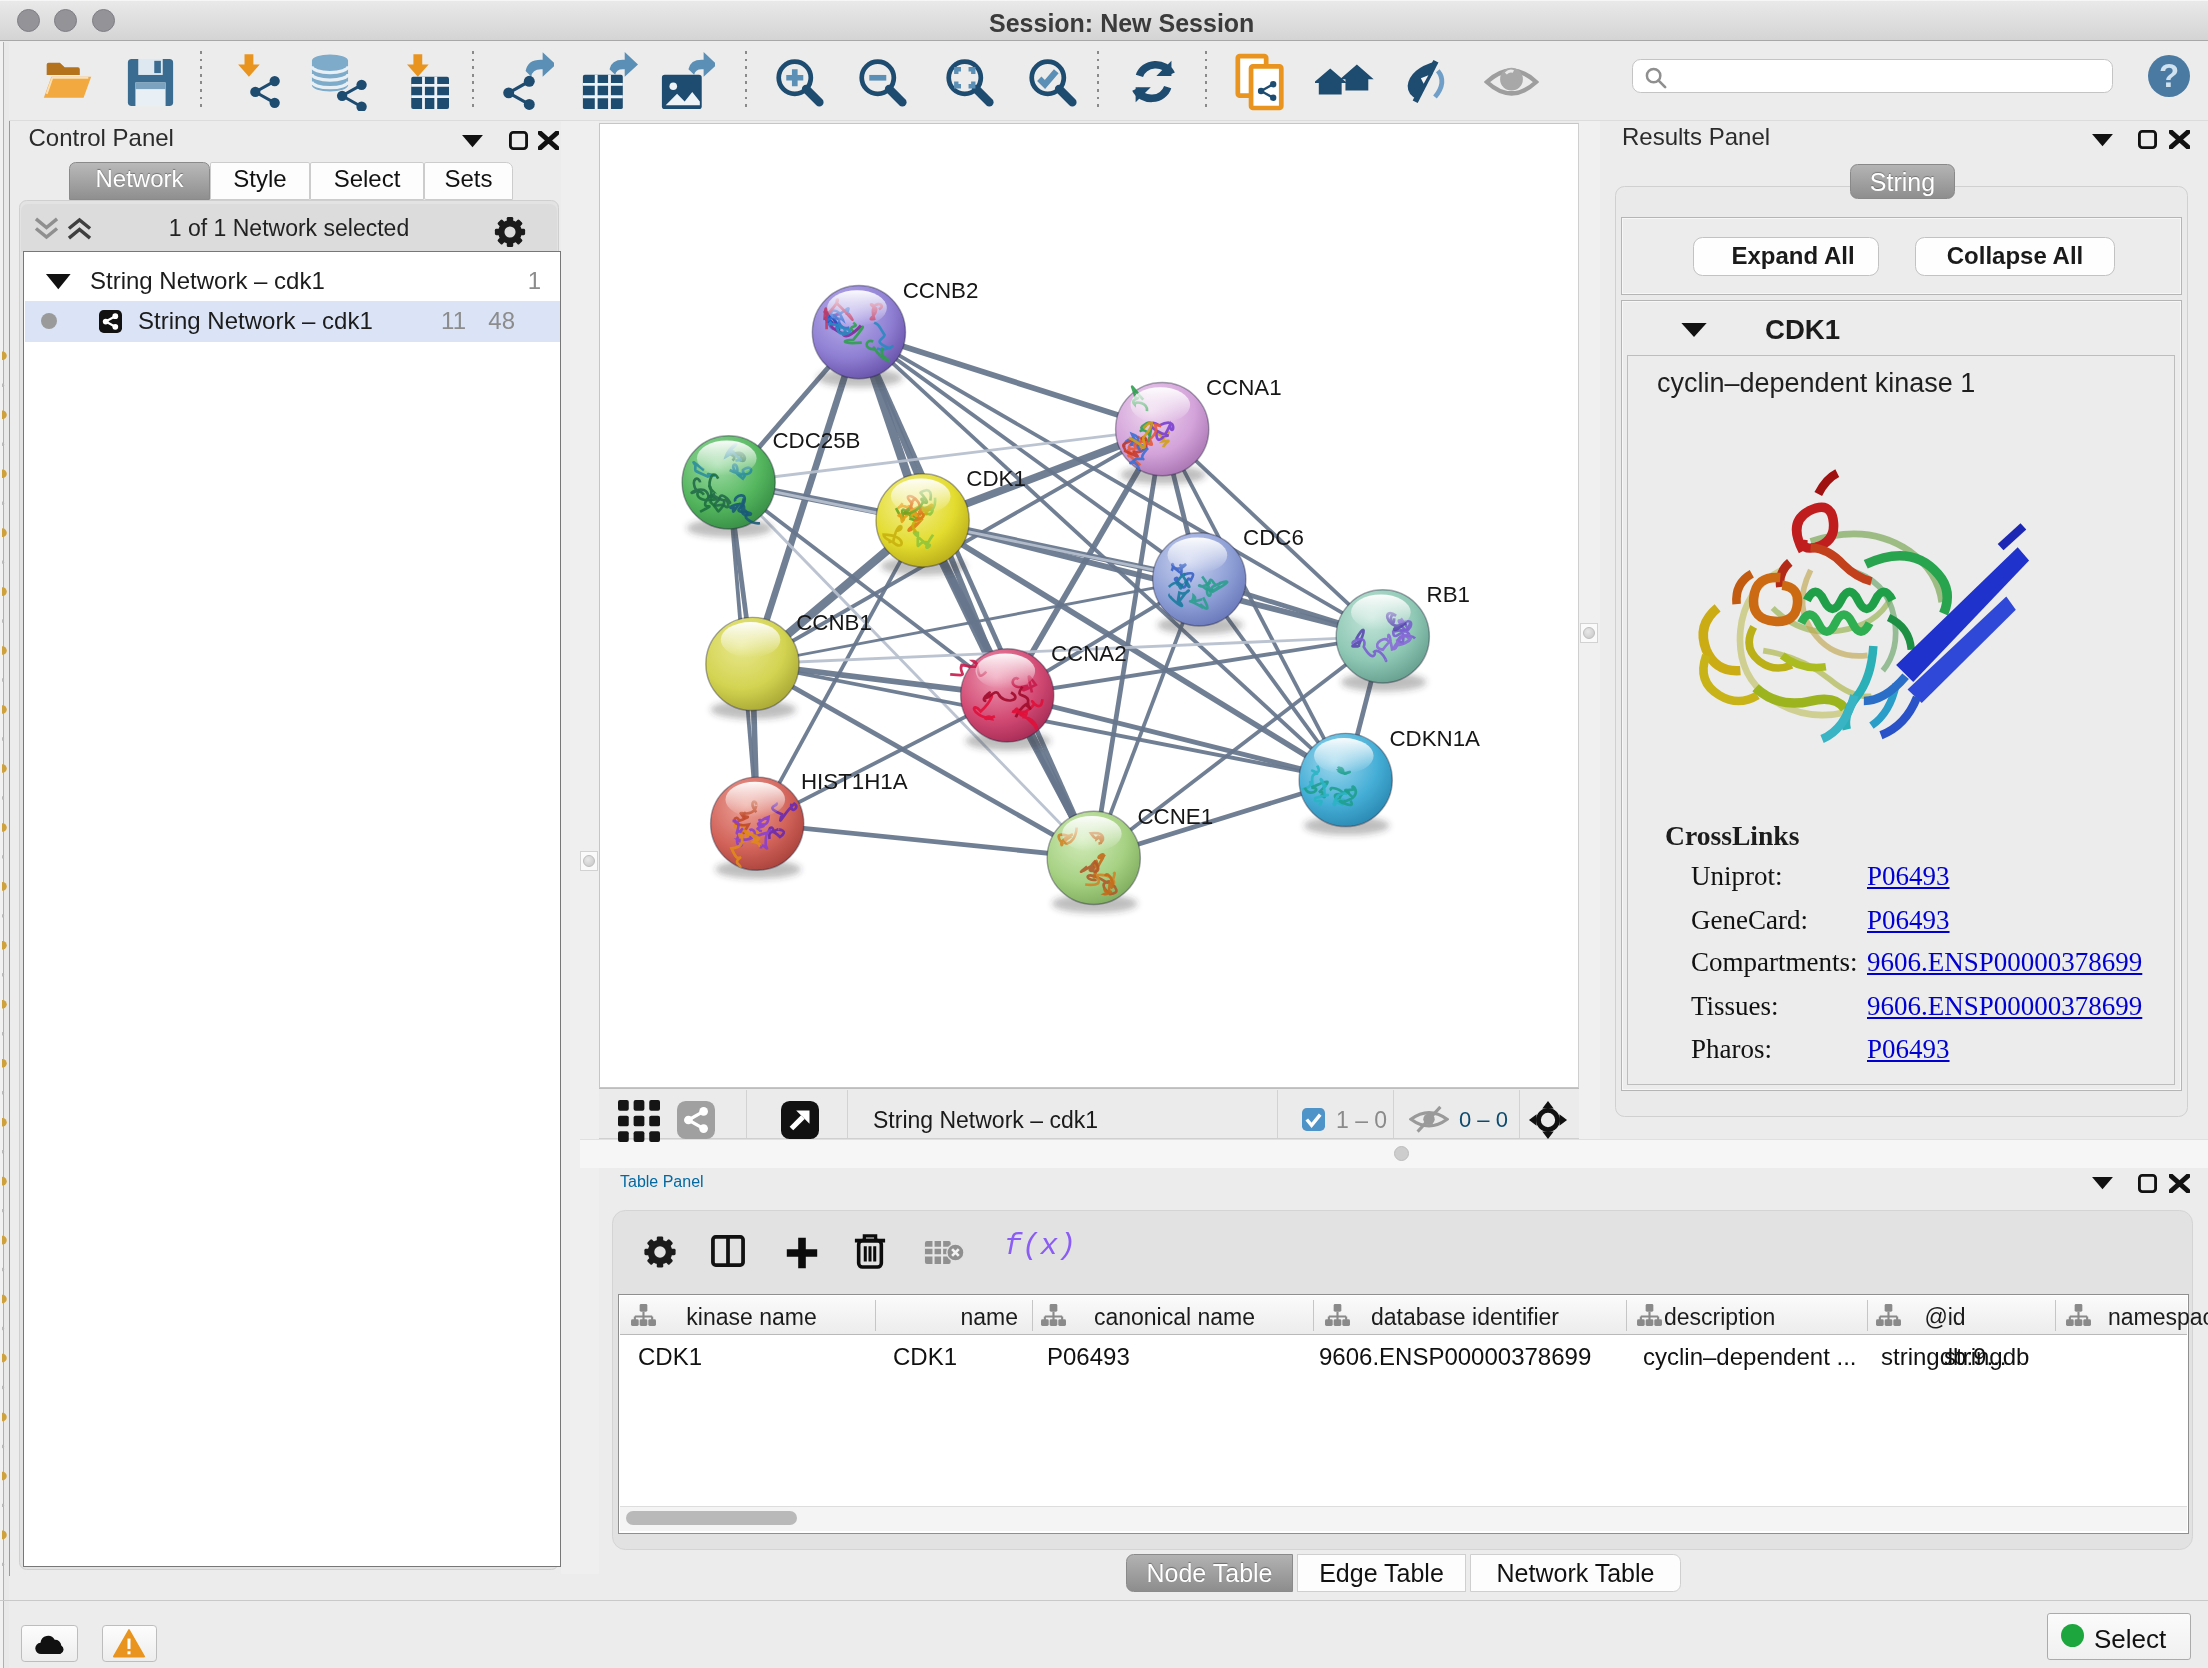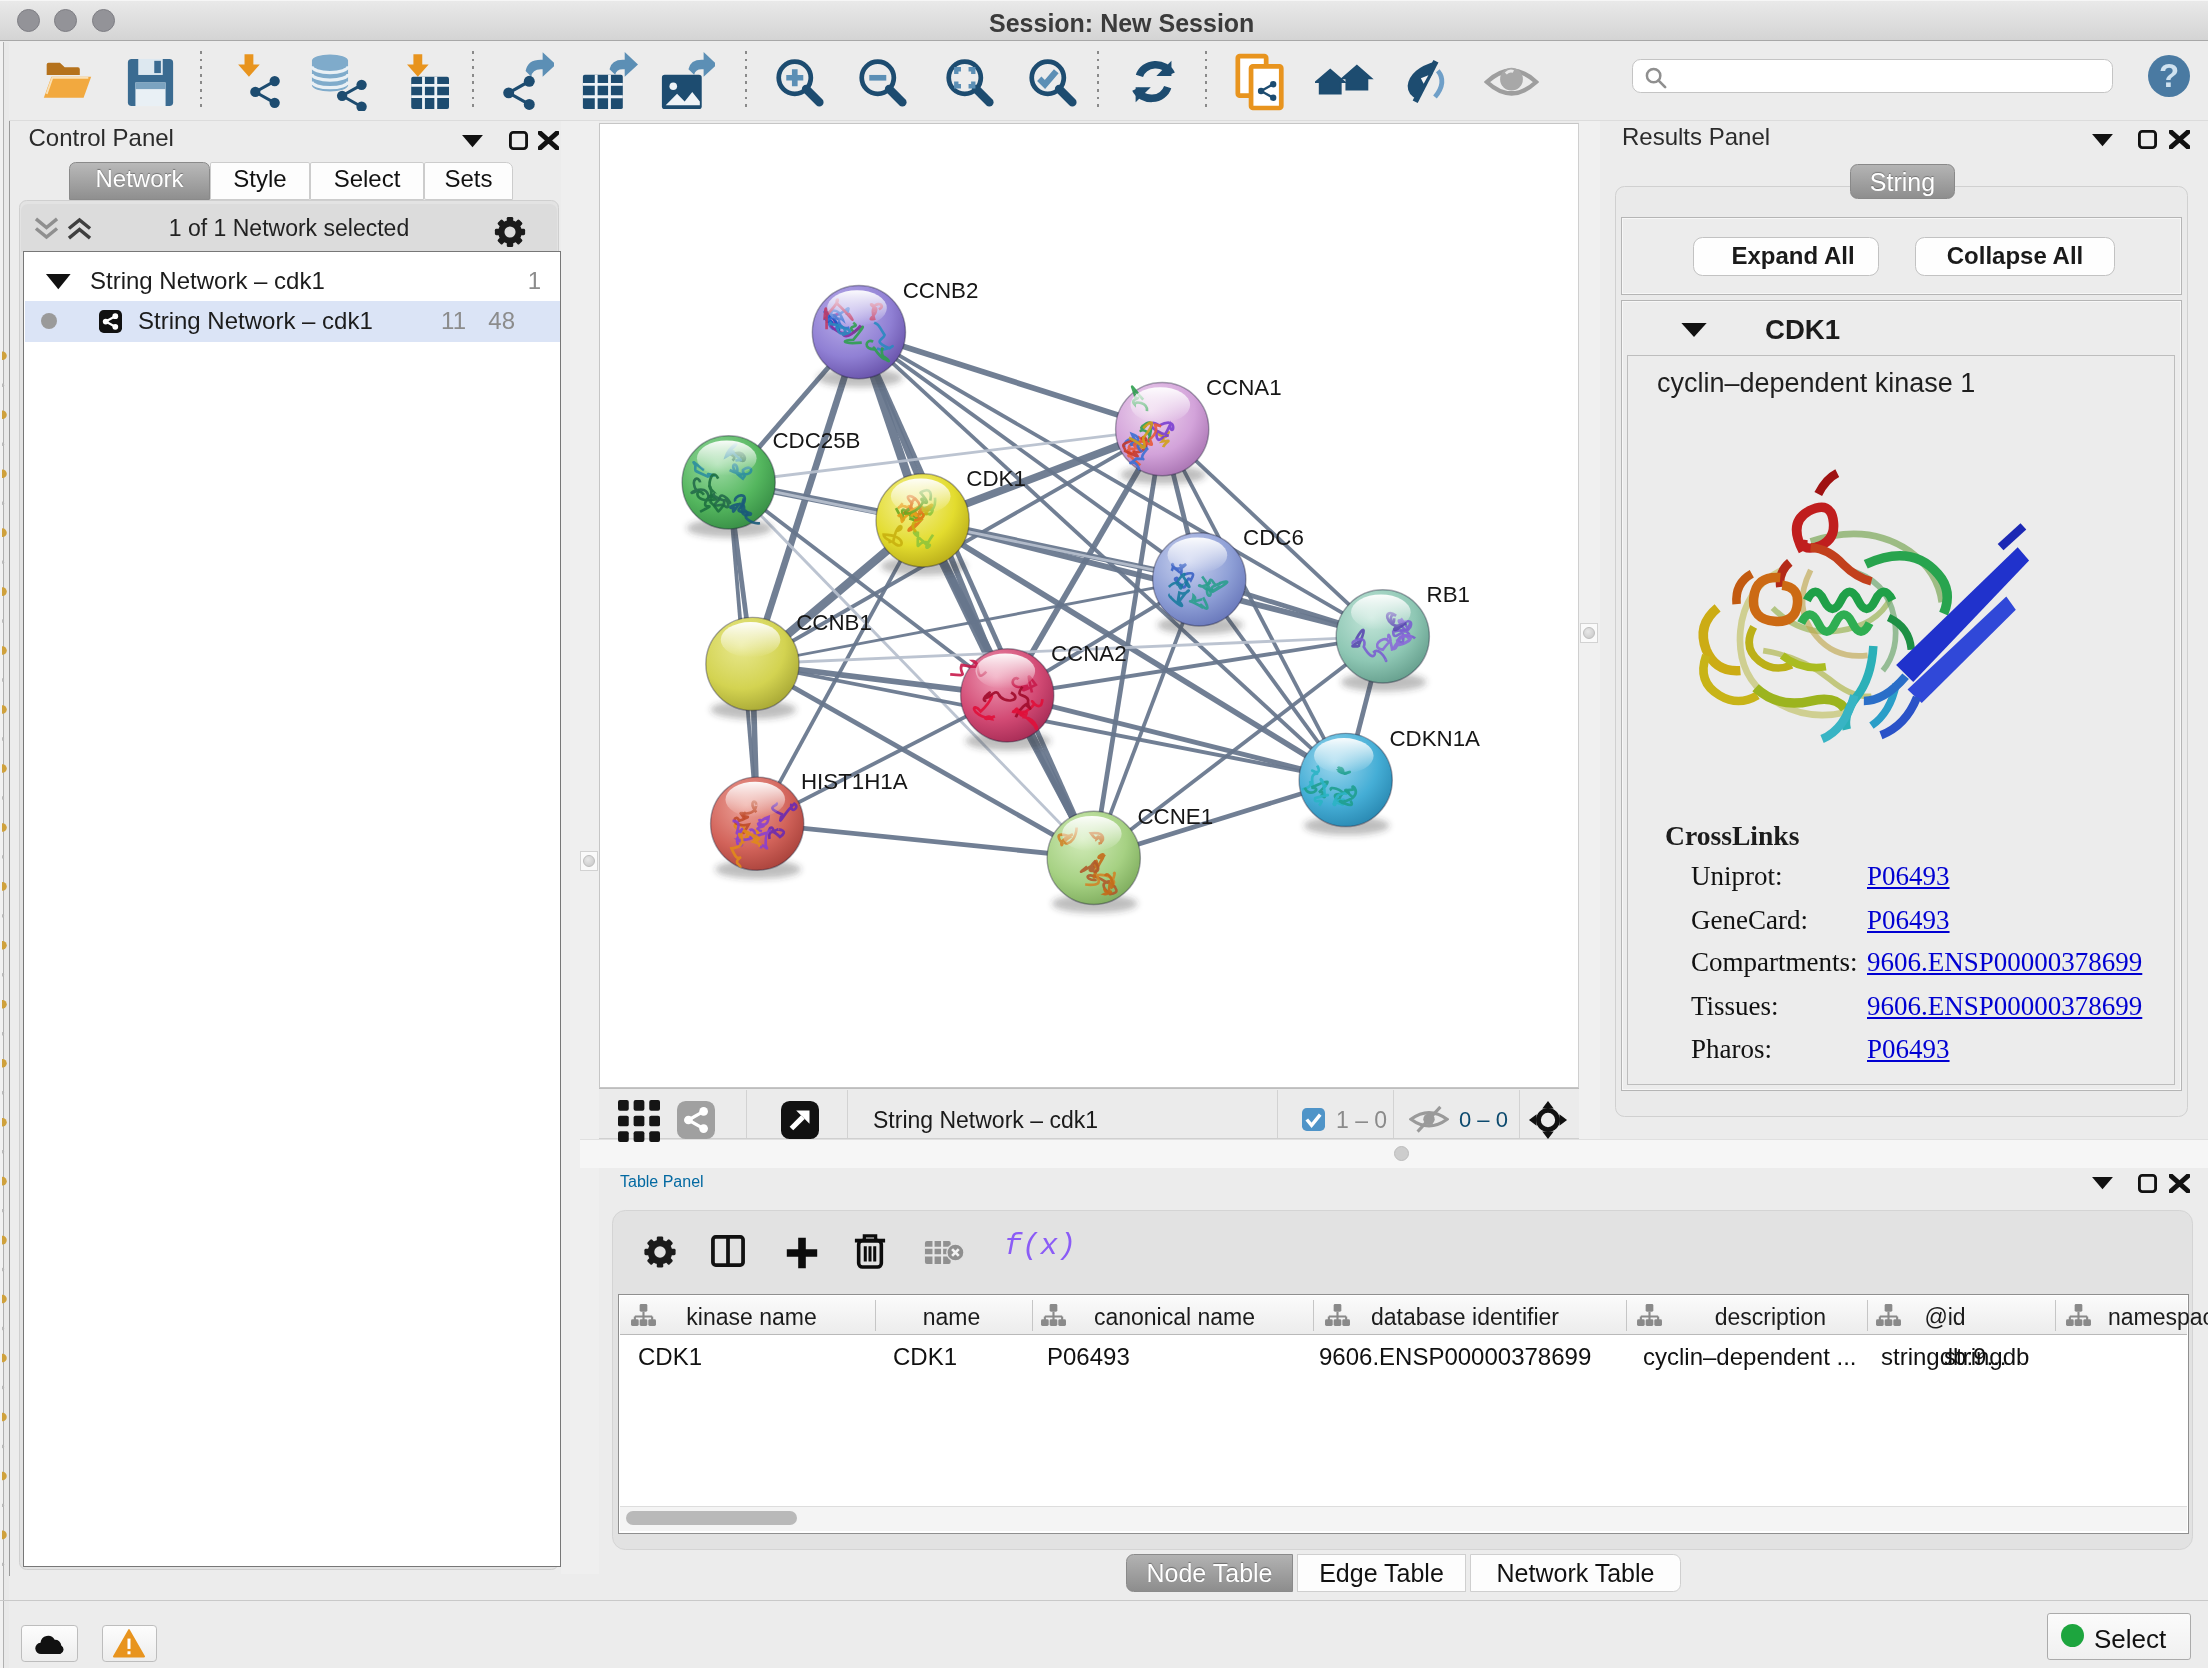--- a/index.html
+++ b/index.html
@@ -656,21 +656,21 @@
 <div class="abs" style="left:1867px;top:1300px;width:1px;height:31px;background:#c6c6c6"></div>
 <div class="abs" style="left:2055px;top:1300px;width:1px;height:31px;background:#c6c6c6"></div>
 <svg style="position:absolute;left:631px;top:1303px;" width="25" height="24" viewBox="0 0 26 25">
     <rect x="9" y="1" width="8" height="8" rx="1.5" fill="#8a8a8a"></rect>
     <path d="M13,9 v5 M4,14 h18 M4,14 v4 M13,14 v4 M22,14 v4" stroke="#8a8a8a" stroke-width="2.2" fill="none"></path>
     <rect x="0" y="17" width="8" height="7" rx="1.5" fill="#8a8a8a"></rect>
     <rect x="9" y="17" width="8" height="7" rx="1.5" fill="#8a8a8a"></rect>
     <rect x="18" y="17" width="8" height="7" rx="1.5" fill="#8a8a8a"></rect>
   </svg>
 <div class="txt" style="left:666px;top:1304px;width:171px;text-align:center;font-size:23px;color:#1b1b1b">kinase name</div>
-<div class="txt" style="left:885px;top:1304px;width:133px;text-align:center;font-size:23px;color:#1b1b1b">name</div>
+<div class="txt" style="left:885px;top:1304px;width:133px;text-align:right;font-size:23px;color:#1b1b1b">name</div>
 <svg style="position:absolute;left:1041px;top:1303px;" width="25" height="24" viewBox="0 0 26 25">
     <rect x="9" y="1" width="8" height="8" rx="1.5" fill="#8a8a8a"></rect>
     <path d="M13,9 v5 M4,14 h18 M4,14 v4 M13,14 v4 M22,14 v4" stroke="#8a8a8a" stroke-width="2.2" fill="none"></path>
     <rect x="0" y="17" width="8" height="7" rx="1.5" fill="#8a8a8a"></rect>
     <rect x="9" y="17" width="8" height="7" rx="1.5" fill="#8a8a8a"></rect>
     <rect x="18" y="17" width="8" height="7" rx="1.5" fill="#8a8a8a"></rect>
   </svg>
 <div class="txt" style="left:1070px;top:1304px;width:209px;text-align:center;font-size:23px;color:#1b1b1b">canonical name</div>
 <svg style="position:absolute;left:1325px;top:1303px;" width="25" height="24" viewBox="0 0 26 25">
     <rect x="9" y="1" width="8" height="8" rx="1.5" fill="#8a8a8a"></rect>
@@ -680,21 +680,21 @@
     <rect x="18" y="17" width="8" height="7" rx="1.5" fill="#8a8a8a"></rect>
   </svg>
 <div class="txt" style="left:1351px;top:1304px;width:228px;text-align:center;font-size:23px;color:#1b1b1b">database identifier</div>
 <svg style="position:absolute;left:1637px;top:1303px;" width="25" height="24" viewBox="0 0 26 25">
     <rect x="9" y="1" width="8" height="8" rx="1.5" fill="#8a8a8a"></rect>
     <path d="M13,9 v5 M4,14 h18 M4,14 v4 M13,14 v4 M22,14 v4" stroke="#8a8a8a" stroke-width="2.2" fill="none"></path>
     <rect x="0" y="17" width="8" height="7" rx="1.5" fill="#8a8a8a"></rect>
     <rect x="9" y="17" width="8" height="7" rx="1.5" fill="#8a8a8a"></rect>
     <rect x="18" y="17" width="8" height="7" rx="1.5" fill="#8a8a8a"></rect>
   </svg>
-<div class="txt" style="left:1664px;top:1304px;width:162px;text-align:right;font-size:23px;color:#1b1b1b">description</div>
+<div class="txt" style="left:1664px;top:1304px;width:162px;text-align:left;font-size:23px;color:#1b1b1b">description</div>
 <svg style="position:absolute;left:1876px;top:1303px;" width="25" height="24" viewBox="0 0 26 25">
     <rect x="9" y="1" width="8" height="8" rx="1.5" fill="#8a8a8a"></rect>
     <path d="M13,9 v5 M4,14 h18 M4,14 v4 M13,14 v4 M22,14 v4" stroke="#8a8a8a" stroke-width="2.2" fill="none"></path>
     <rect x="0" y="17" width="8" height="7" rx="1.5" fill="#8a8a8a"></rect>
     <rect x="9" y="17" width="8" height="7" rx="1.5" fill="#8a8a8a"></rect>
     <rect x="18" y="17" width="8" height="7" rx="1.5" fill="#8a8a8a"></rect>
   </svg>
 <div class="txt" style="left:1902px;top:1304px;width:86px;text-align:center;font-size:23px;color:#1b1b1b">@id</div>
 <svg style="position:absolute;left:2066px;top:1303px;" width="25" height="24" viewBox="0 0 26 25">
     <rect x="9" y="1" width="8" height="8" rx="1.5" fill="#8a8a8a"></rect>

